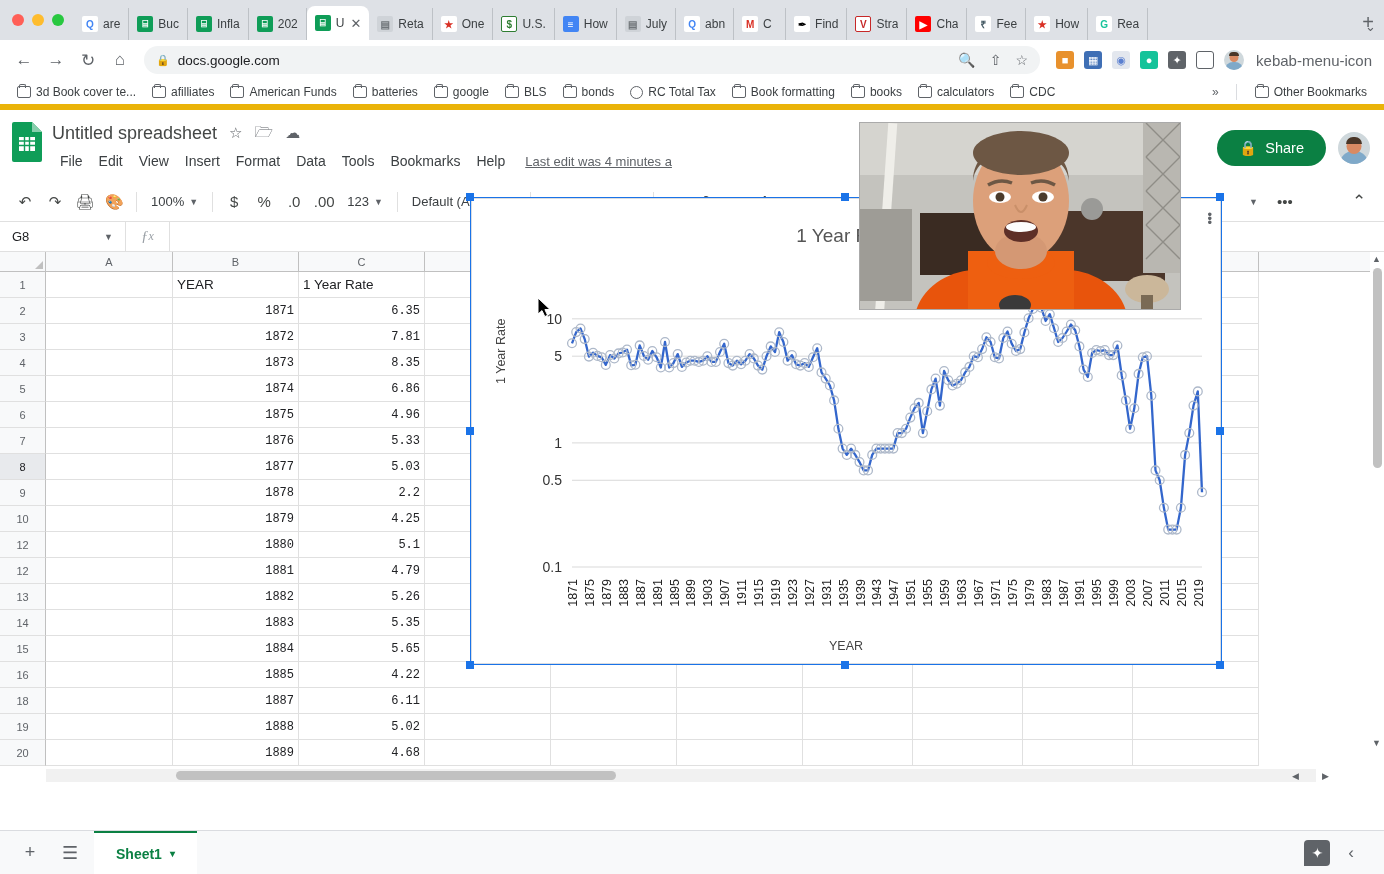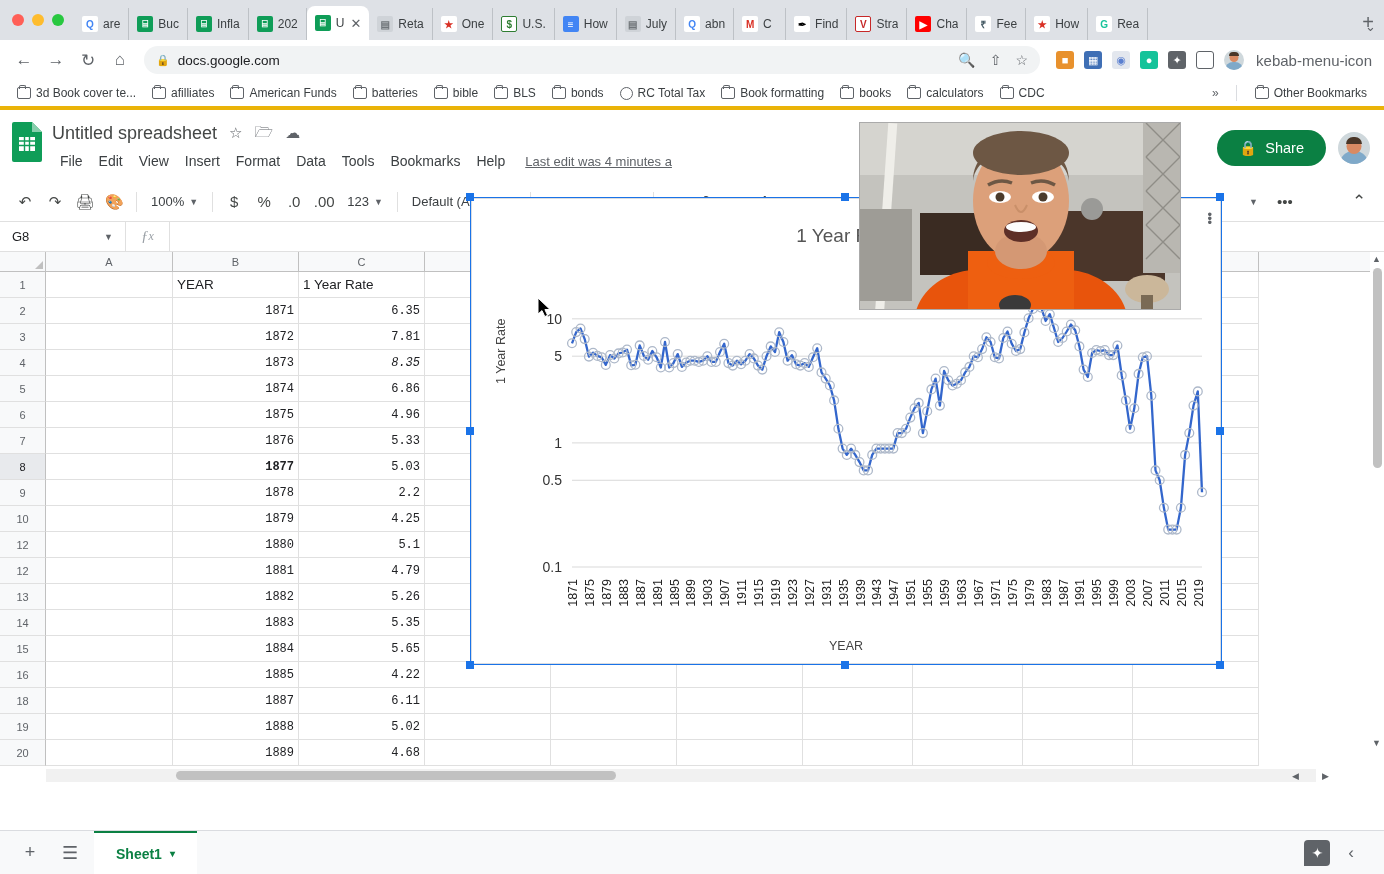--- a/index.html
+++ b/index.html
@@ -51,21 +51,21 @@
   .omnibox .lock { font-size: 11px; color: #5f6368; }
   .omnibox .u-dim { color: #5f6368; }
   .omnibox .right-ic { margin-left: auto; display: flex; gap: 14px; color: #5f6368; font-size: 14px; }
   .extics { display: flex; align-items: center; gap: 10px; padding-left: 6px; }
   .extic { width: 18px; height: 18px; border-radius: 3px; display:flex;align-items:center;justify-content:center;font-size:11px;color:#fff;}
   .kebab { color: #5f6368; font-size: 15px; padding: 0 2px; }
 
   .bookmarks {
     height: 30px; background: #fff; display: flex; 
     padding: 0 10px; gap: 2px; font-size: 12px; color: #3c4043;
-    border-bottom: 4px solid #eab308; position: relative;
+    border-bottom: 6px solid #eab308; position: relative;
   }
   .bm { display: flex; align-items: center; gap: 5px; padding: 3px 7px; border-radius: 4px; white-space: nowrap; }
   .bm .fold { width: 14px; height: 12px; border: 1.4px solid #5f6368; border-radius: 2px; position: relative; flex:0 0 14px;}
   .bm .fold:before { content:''; position:absolute; top:-3px; left:1px; width:5px; height:3px; border:1.4px solid #5f6368; border-bottom:none; border-radius:2px 2px 0 0;}
   .bm .globe { width: 13px; height: 13px; border: 1.4px solid #5f6368; border-radius: 50%; flex:0 0 13px;}
   .bm-right { margin-left: auto; display: flex; align-items: center; gap: 8px; }
   .bmsep { width: 1px; height: 16px; background: #dadce0; margin: 0 3px; }
 
   
   .sheets { position: relative; background: #fff; height: 764px; }
@@ -287,21 +287,21 @@
       <div class="bm">
         <span class="fold"></span>
         <span>American Funds</span>
       </div>
       <div class="bm">
         <span class="fold"></span>
         <span>batteries</span>
       </div>
       <div class="bm">
         <span class="fold"></span>
-        <span>bible</span>
+        <span>google</span>
       </div>
       <div class="bm">
         <span class="fold"></span>
         <span>BLS</span>
       </div>
       <div class="bm">
         <span class="fold"></span>
         <span>bonds</span>
       </div>
       <div class="bm">
@@ -479,21 +479,21 @@
             <div class="cell" style="width: 126px;"></div>
             <div class="cell" style="width: 110px;"></div>
             <div class="cell" style="width: 110px;"></div>
             <div class="cell" style="width: 110px;"></div>
             <div class="cell" style="width: 126px;"></div>
           </div>
           <div class="row">
             <div class="rh">4</div>
             <div class="cell" style="width: 127px;"></div>
             <div class="cell num" style="width: 126px;">1873</div>
-            <div class="cell num" style="width: 126px; font-style: italic;">8.35</div>
+            <div class="cell num" style="width: 126px;">8.35</div>
             <div class="cell" style="width: 126px;"></div>
             <div class="cell" style="width: 126px;"></div>
             <div class="cell" style="width: 126px;"></div>
             <div class="cell" style="width: 110px;"></div>
             <div class="cell" style="width: 110px;"></div>
             <div class="cell" style="width: 110px;"></div>
             <div class="cell" style="width: 126px;"></div>
           </div>
           <div class="row">
             <div class="rh">5</div>
@@ -530,21 +530,21 @@
             <div class="cell" style="width: 126px;"></div>
             <div class="cell" style="width: 126px;"></div>
             <div class="cell" style="width: 110px;"></div>
             <div class="cell" style="width: 110px;"></div>
             <div class="cell" style="width: 110px;"></div>
             <div class="cell" style="width: 126px;"></div>
           </div>
           <div class="row">
             <div class="rh sel">8</div>
             <div class="cell" style="width: 127px;"></div>
-            <div class="cell num" style="width: 126px; font-weight: bold;">1877</div>
+            <div class="cell num" style="width: 126px;">1877</div>
             <div class="cell num" style="width: 126px;">5.03</div>
             <div class="cell" style="width: 126px;"></div>
             <div class="cell" style="width: 126px;"></div>
             <div class="cell" style="width: 126px;"></div>
             <div class="cell" style="width: 110px;"></div>
             <div class="cell" style="width: 110px;"></div>
             <div class="cell" style="width: 110px;"></div>
             <div class="cell" style="width: 126px;"></div>
           </div>
           <div class="row">

